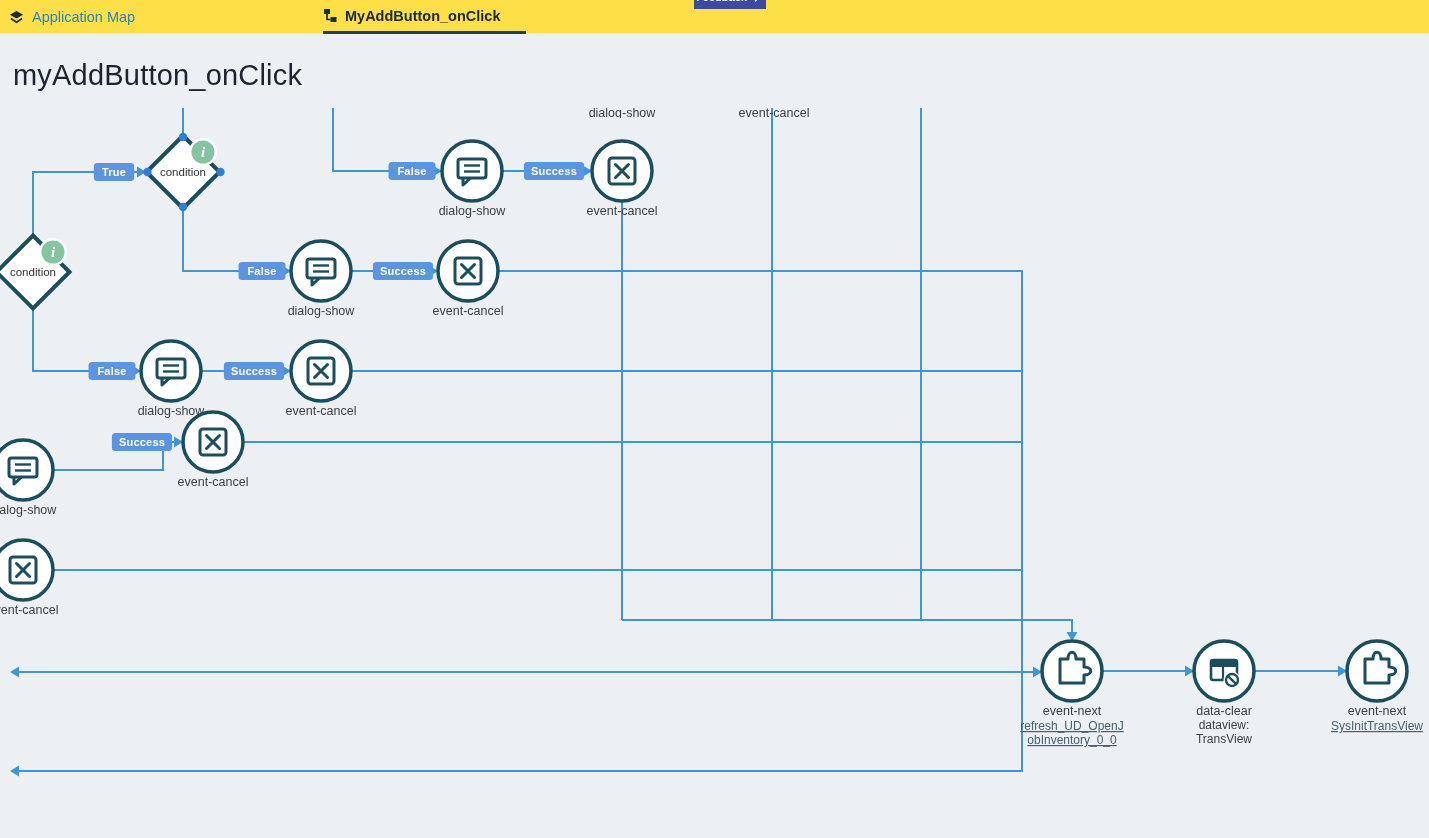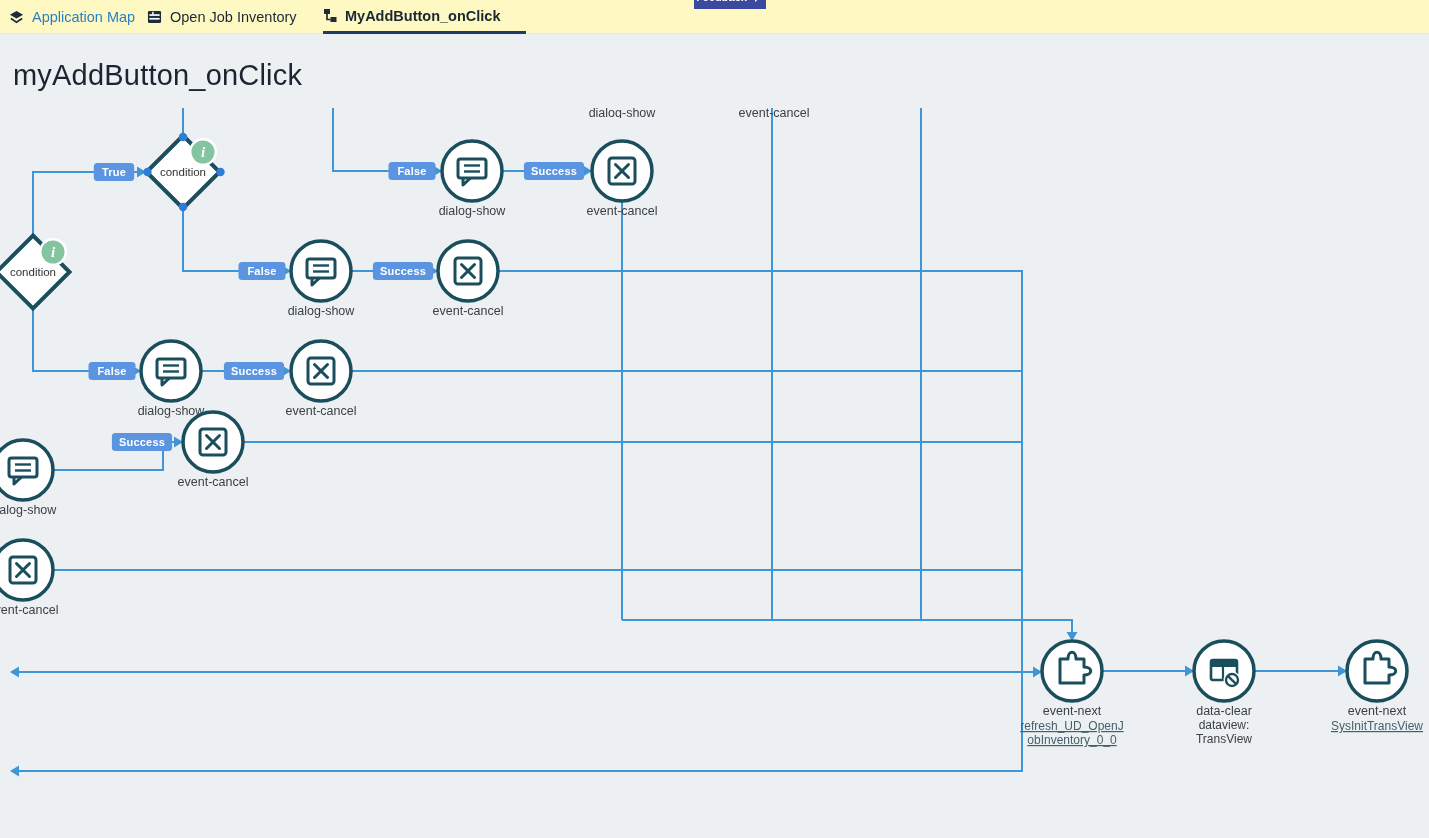--- a/index.html
+++ b/index.html
@@ -1,20 +1,20 @@
 <!DOCTYPE html>
 <html><head>
 <meta charset="utf-8">
 <style>
   * { margin:0; padding:0; box-sizing:border-box; }
   html,body { width:1429px; height:838px; overflow:hidden; font-family:"Liberation Sans",sans-serif; background:#edf0f3; }
   #stage { position:relative; width:1429px; height:838px; }
 
   
-  #topbar { position:absolute; left:0; top:0; width:1429px; height:34px; background:#fef9c3; border-bottom:1px solid #e2e7ec; z-index:3; }
+  #topbar { position:absolute; left:0; top:0; width:1429px; height:34px; background:#fde047; border-bottom:1px solid #e2e7ec; z-index:3; }
   .tab { position:absolute; top:0; height:34px; display:flex; align-items:center; gap:8px; font-size:14.5px; color:#1b2733; cursor:pointer; }
   .tab .ticon { display:flex; align-items:center; }
   #tab-app { left:9px; color:#2b80c2; }
   #tab-inv { left:147px; }
   #tab-btn { left:323px; font-weight:bold; border-bottom:3px solid #1d3c66; padding-right:26px; }
 
   
   #feedback { position:absolute; left:694px; top:-15px; width:72px; height:24px; background:#3b4a9e; color:#ffffff;
     font-size:11px; font-weight:bold; border:none; display:flex; align-items:center; justify-content:center; gap:5px; z-index:4; cursor:pointer; }
 
@@ -38,31 +38,20 @@
 
   <div id="topbar">
     <div class="tab" id="tab-app">
       <span class="ticon">
         <svg width="15" height="15" viewBox="0 0 16 16">
             <path d="M8 1 L15 5 8 9 1 5 Z" fill="#1e2b38"></path>
             <path d="M2 9 L8 13 14 9" fill="none" stroke="#1e2b38" stroke-width="1.8"></path>
           </svg>
       </span>
       <span>Application Map</span>
-    </div>
-    <div class="tab" id="tab-inv">
-      <span class="ticon">
-        <svg width="15" height="14" viewBox="0 0 16 15">
-            <rect x="1" y="1" width="14" height="13" rx="1.5" fill="#1e2b38"></rect>
-            <rect x="2.5" y="4.5" width="11" height="1.8" fill="#fff"></rect>
-            <rect x="2.5" y="8.5" width="11" height="1.8" fill="#fff"></rect>
-            <rect x="5.5" y="2" width="1.6" height="3" fill="#fff"></rect>
-          </svg>
-      </span>
-      <span>Open Job Inventory</span>
     </div>
     <div class="tab" id="tab-btn">
       <span class="ticon">
         <svg width="14" height="15" viewBox="0 0 14 15">
             <rect x="1" y="1" width="6" height="5" fill="#1e2b38"></rect>
             <rect x="7.5" y="9" width="6" height="5" fill="#1e2b38"></rect>
             <path d="M4 6 V 11.5 H 7.5" fill="none" stroke="#1e2b38" stroke-width="1.7"></path>
           </svg>
       </span>
       <span>MyAddButton_onClick</span>

